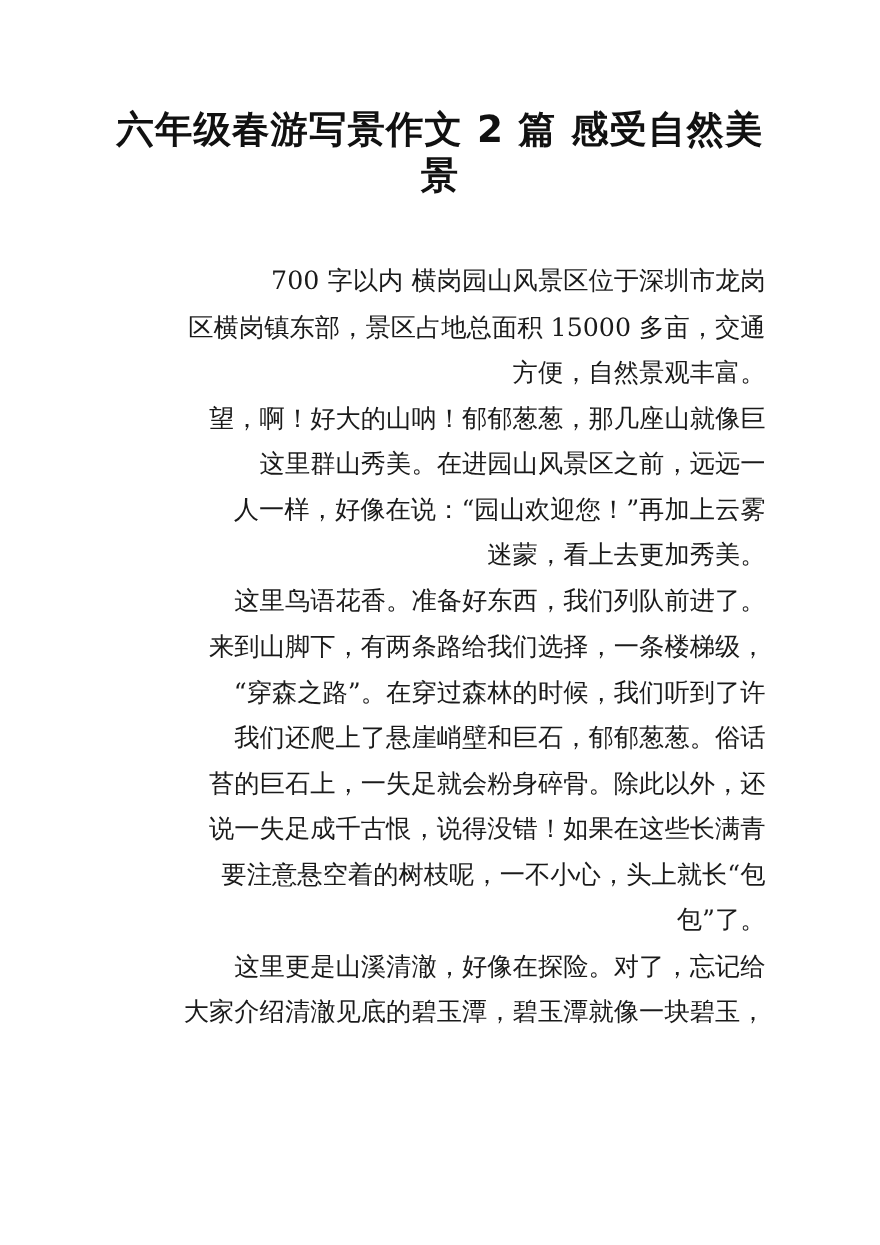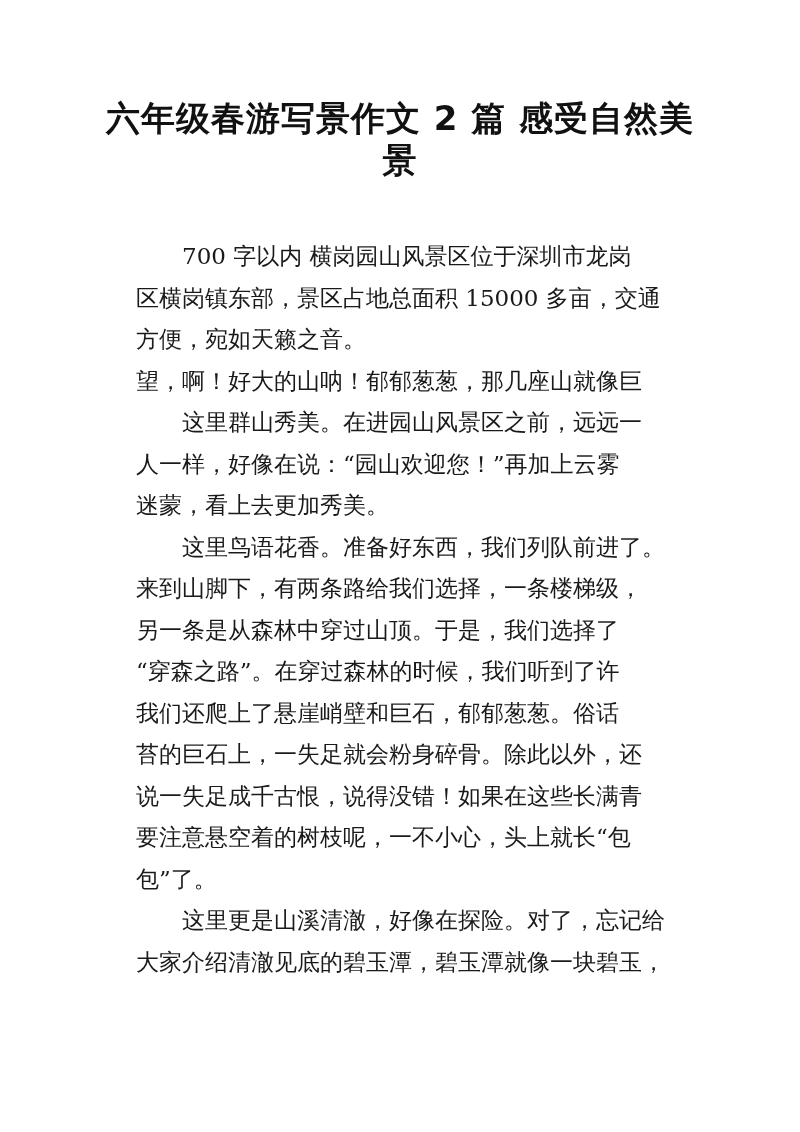--- a/index.html
+++ b/index.html
@@ -44,20 +44,21 @@
       position: absolute;
       left: 136px;
       top: 236px;
       width: 560px;
       font-family: "DejaVu Serif", "Liberation Serif", serif;
       font-size: 23px;
       color: #1a1a1a;
     }
     .para {
       margin: 0;
+      text-align: right;
     }
     .line {
       display: block;
       white-space: nowrap;
       height: 41.5px;
       line-height: 41.5px;
     }
     .line.indent {
       padding-left: 46px;
     }
@@ -70,34 +71,33 @@
   <h1 class="title">
     <span class="line">六年级春游写景作文 2 篇  感受自然美</span>
     <span class="line">景</span>
   </h1>
 
   <div class="body">
 
     <p class="para">
       <span class="line indent">700 字以内    横岗园山风景区位于深圳市龙岗</span>
       <span class="line">区横岗镇东部，景区占地总面积 15000 多亩，交通</span>
-      <span class="line">方便，宛如天籁之音。</span>
+      <span class="line">方便，自然景观丰富。</span>
     </p>
 
     <p class="para">
       <span class="line">望，啊！好大的山呐！郁郁葱葱，那几座山就像巨</span>
       <span class="line indent">这里群山秀美。在进园山风景区之前，远远一</span>
       <span class="line">人一样，好像在说：“园山欢迎您！”再加上云雾</span>
       <span class="line">迷蒙，看上去更加秀美。</span>
     </p>
 
     <p class="para">
       <span class="line indent">这里鸟语花香。准备好东西，我们列队前进了。</span>
       <span class="line">来到山脚下，有两条路给我们选择，一条楼梯级，</span>
-      <span class="line">另一条是从森林中穿过山顶。于是，我们选择了</span>
       <span class="line">“穿森之路”。在穿过森林的时候，我们听到了许</span>
       <span class="line">我们还爬上了悬崖峭壁和巨石，郁郁葱葱。俗话</span>
       <span class="line">苔的巨石上，一失足就会粉身碎骨。除此以外，还</span>
       <span class="line">说一失足成千古恨，说得没错！如果在这些长满青</span>
       <span class="line">要注意悬空着的树枝呢，一不小心，头上就长“包</span>
       <span class="line">包”了。</span>
     </p>
 
     <p class="para">
       <span class="line indent">这里更是山溪清澈，好像在探险。对了，忘记给</span>

